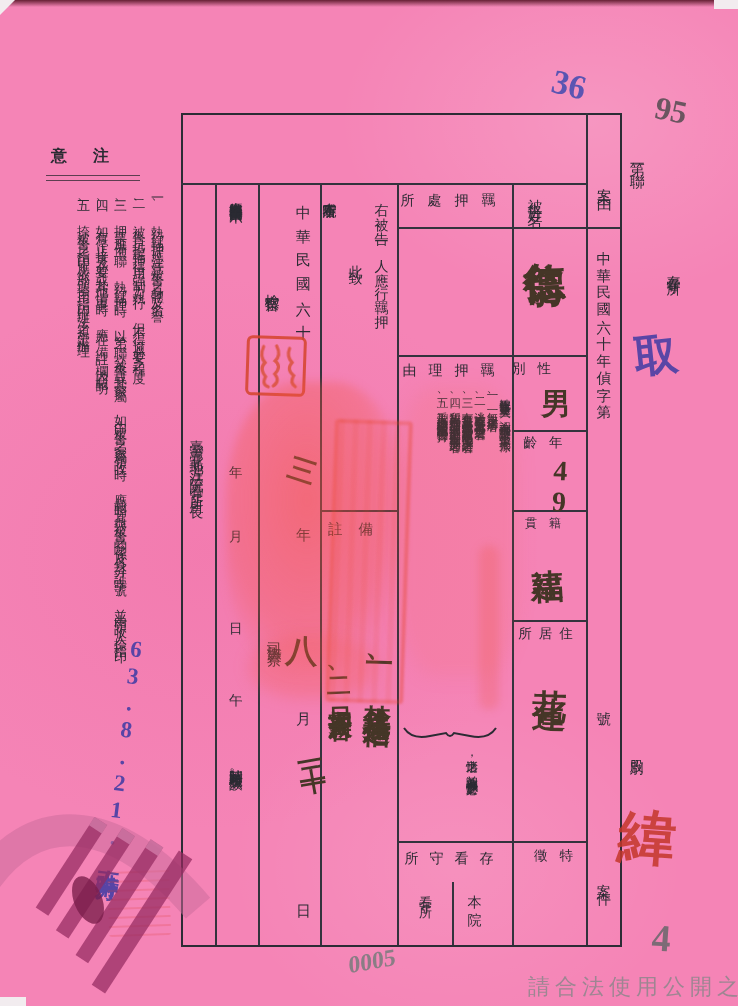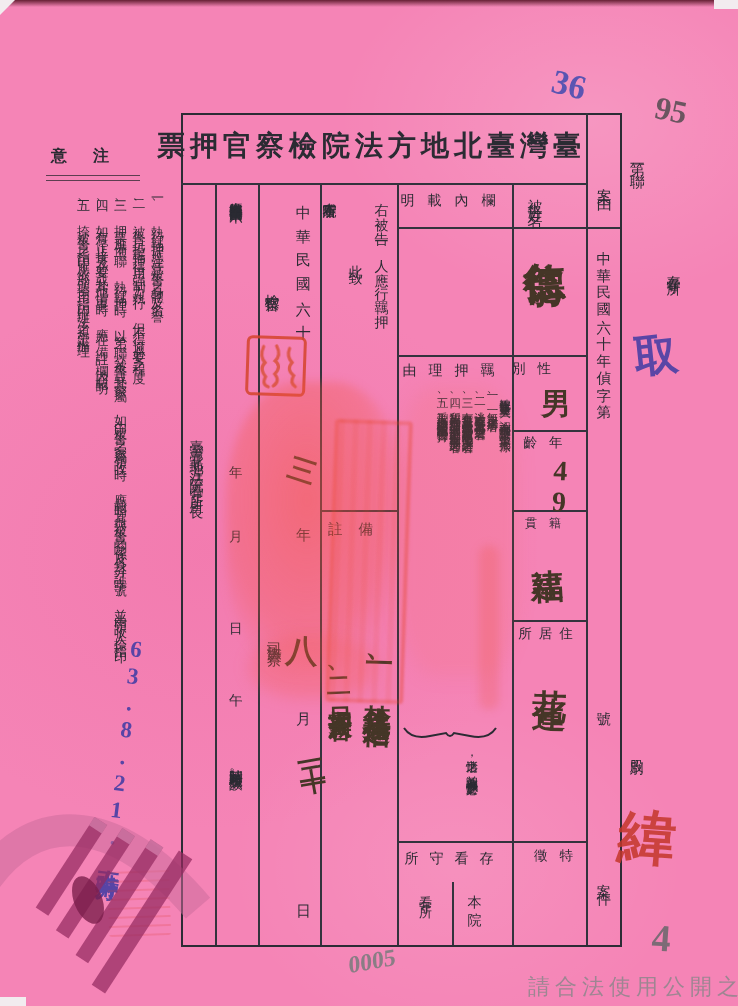--- a/index.html
+++ b/index.html
@@ -48,21 +48,20 @@
   <div class="vl" style="left:452px;top:882px;height:63px;"></div>
   <div class="hl" style="left:181px;top:183px;width:405px;"></div>
   <div class="hl" style="left:397px;top:227px;width:223px;"></div>
   <div class="hl" style="left:397px;top:355px;width:189px;"></div>
   <div class="hl" style="left:512px;top:430px;width:74px;"></div>
   <div class="hl" style="left:512px;top:510px;width:74px;"></div>
   <div class="hl" style="left:320px;top:510px;width:77px;"></div>
   <div class="hl" style="left:512px;top:620px;width:74px;"></div>
   <div class="hl" style="left:397px;top:841px;width:189px;"></div>
 
-  <div class="abs print rtl" style="left:181px;top:127px;width:405px;text-align:center;font-size:28px;font-weight:bold;letter-spacing:5px;">臺灣臺北地方法院檢察官押票</div>
 
   <div class="abs print v" style="left:628px;top:150px;font-size:15px;letter-spacing:6px;">第一聯</div>
   <div class="abs print v" style="left:665px;top:264px;font-size:14px;letter-spacing:2px;">存看守所</div>
   <div class="abs blueink" style="left:634px;top:326px;font-size:44px;transform:rotate(-6deg);opacity:.9;">取</div>
   <div class="abs print v" style="left:628px;top:748px;font-size:14px;letter-spacing:2px;">股別：</div>
   <div class="abs redink" style="left:618px;top:800px;font-size:58px;transform:rotate(4deg);opacity:.85;">緯</div>
   <div class="abs pencil" style="left:652px;top:916px;font-size:38px;transform:rotate(4deg);">4</div>
   <div class="abs pencil" style="left:655px;top:92px;font-size:32px;transform:rotate(12deg);color:#6b5560;">95</div>
   <div class="abs blueink" style="left:552px;top:66px;font-size:34px;transform:rotate(14deg);color:#5b55b2;">36</div>
 
@@ -76,21 +75,21 @@
   <div class="abs print rtl" style="left:512px;top:360px;width:74px;text-align:left;font-size:13.5px;letter-spacing:12px;">性別</div>
   <div class="abs hw" style="left:541px;top:384px;font-size:30px;">男</div>
   <div class="abs print rtl" style="left:512px;top:434px;width:74px;text-align:center;font-size:13.5px;letter-spacing:12px;">年齡</div>
   <div class="abs hw v" style="left:543px;top:455px;font-size:28px;transform:rotate(3deg);">49</div>
   <div class="abs print rtl" style="left:512px;top:515px;width:74px;text-align:center;font-size:12px;letter-spacing:12px;">籍貫</div>
   <div class="abs hw v" style="left:527px;top:544px;font-size:32px;transform:rotate(-3deg);">福建</div>
   <div class="abs print rtl" style="left:512px;top:625px;width:74px;text-align:center;font-size:13.5px;letter-spacing:7px;">住居所</div>
   <div class="abs hw v" style="left:531px;top:662px;font-size:34px;letter-spacing:8px;transform:rotate(2deg);">花蓮</div>
   <div class="abs print rtl" style="left:512px;top:847px;width:95px;text-align:center;font-size:13.5px;letter-spacing:12px;">特徵</div>
 
-  <div class="abs print rtl" style="left:397px;top:192px;width:115px;text-align:center;font-size:14px;letter-spacing:13px;">欄內載明</div>
+  <div class="abs print rtl" style="left:397px;top:192px;width:115px;text-align:center;font-size:14px;letter-spacing:13px;">羈押處所</div>
 
   <div class="abs print rtl" style="left:397px;top:362px;width:115px;text-align:center;font-size:14px;letter-spacing:12px;">羈押理由</div>
   <div class="abs print flow" style="left:399px;top:389px;width:112px;height:332px;font-size:11.5px;line-height:12.5px;letter-spacing:1.2px;">
     <div>被告犯罪嫌疑重大，認為有刑事訴訟法第一〇一條第七十六條</div>
     <div>一、無一定之住居所者。</div>
     <div>二、逃亡或有事實足認為有逃亡之虞者。</div>
     <div>三、有事實足認為有湮滅偽造變造證據或勾串共犯或證人之虞者。</div>
     <div>四、所犯為死刑無期徒刑或最輕本刑為五年以上有期徒刑之罪者。</div>
     <div>五、受刑人無力繳納罰金依法易服勞役暫押</div>
   </div>

